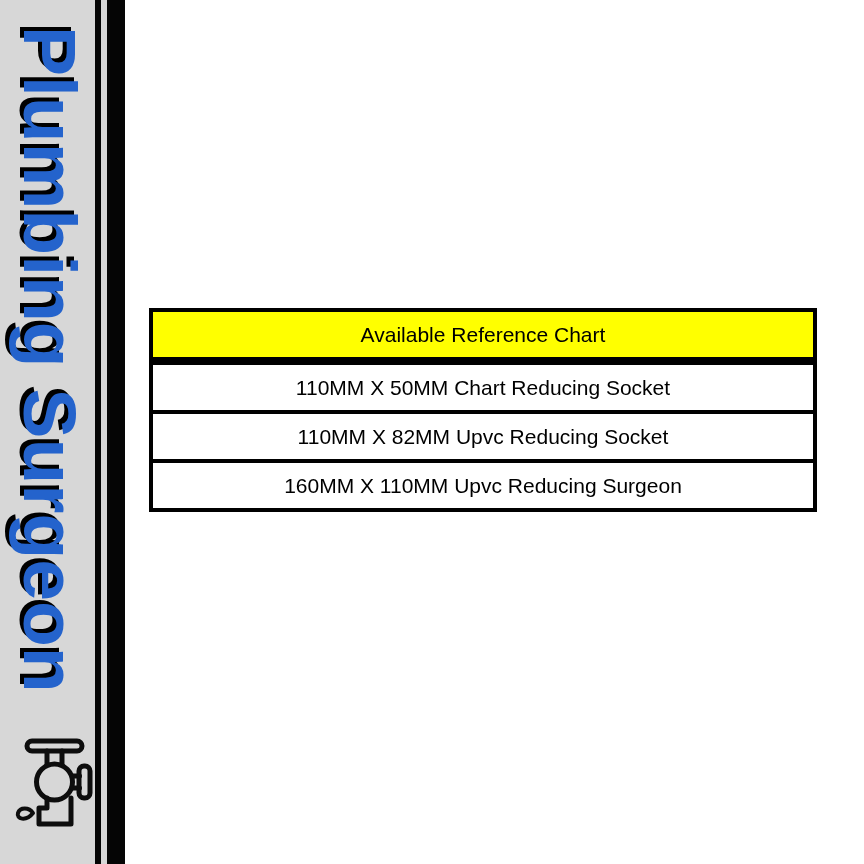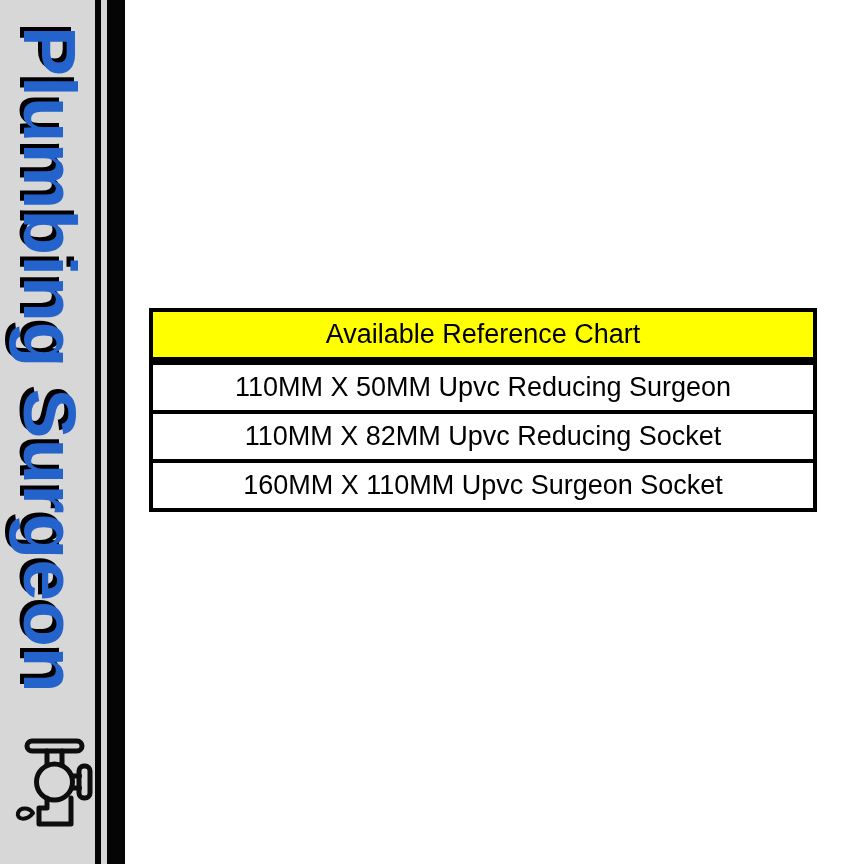--- a/index.html
+++ b/index.html
@@ -72,21 +72,21 @@
     width: 668px;
   }
   .t-row {
     box-sizing: border-box;
     height: 53px;
     border: 4px solid #000000;
     background: #ffffff;
     display: flex;
     align-items: center;
     justify-content: center;
-    font-size: 27px;
+    font-size: 21px;
     color: #000000;
     text-align: center;
   }
   .t-row + .t-row { margin-top: -4px; }
   .t-row.header { background: #ffff00; }
 </style>
 </head>
 <body>
 
 <div class="sidebar">
@@ -112,17 +112,17 @@
   </svg>
 </div>
 
 <div class="sep-thin"></div>
 <div class="sep-gap"></div>
 <div class="sep-thick"></div>
 
 <div class="ref-table">
   <div class="t-row header">Available Reference Chart</div>
   <div id="table-rows">
-      <div class="t-row">110MM X 50MM Upvc Reducing Surgeon</div>
+      <div class="t-row">110MM X 50MM Chart Reducing Socket</div>
       <div class="t-row">110MM X 82MM Upvc Reducing Socket</div>
-      <div class="t-row">160MM X 110MM Upvc Surgeon Socket</div>
+      <div class="t-row">160MM X 110MM Upvc Reducing Surgeon</div>
     </div>
 </div>
 
 </body></html>

